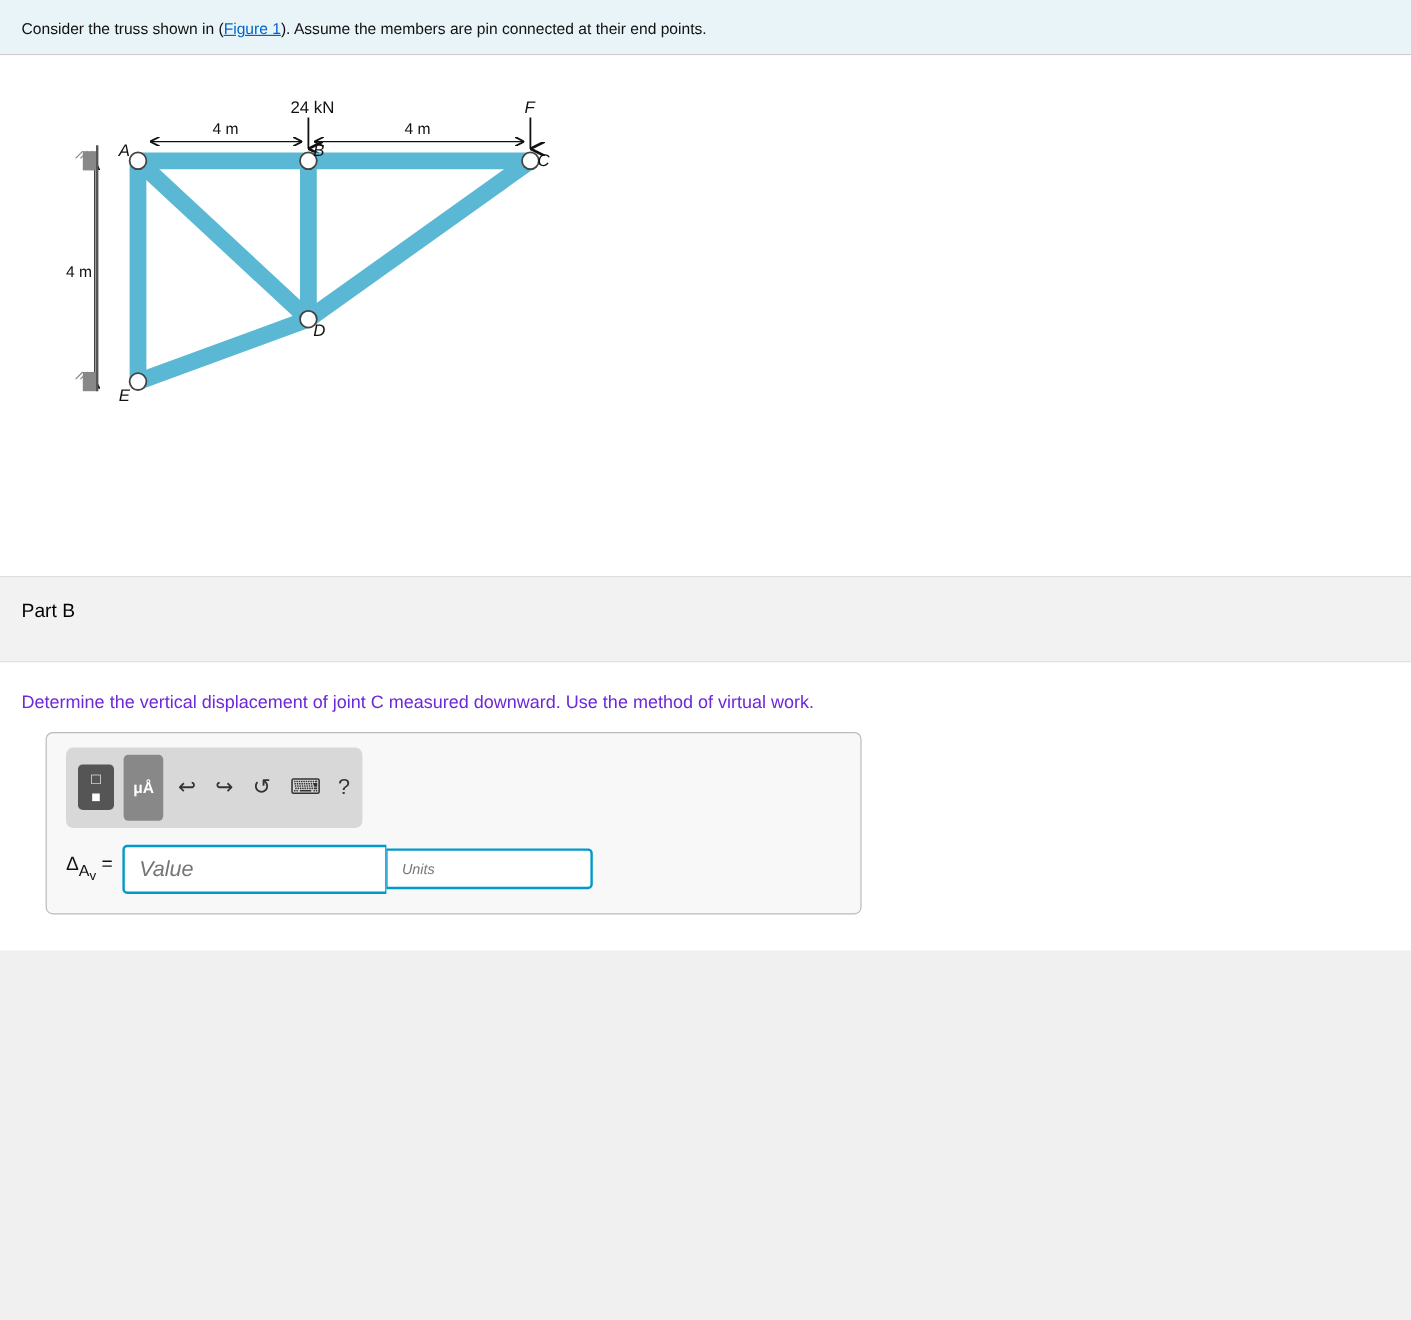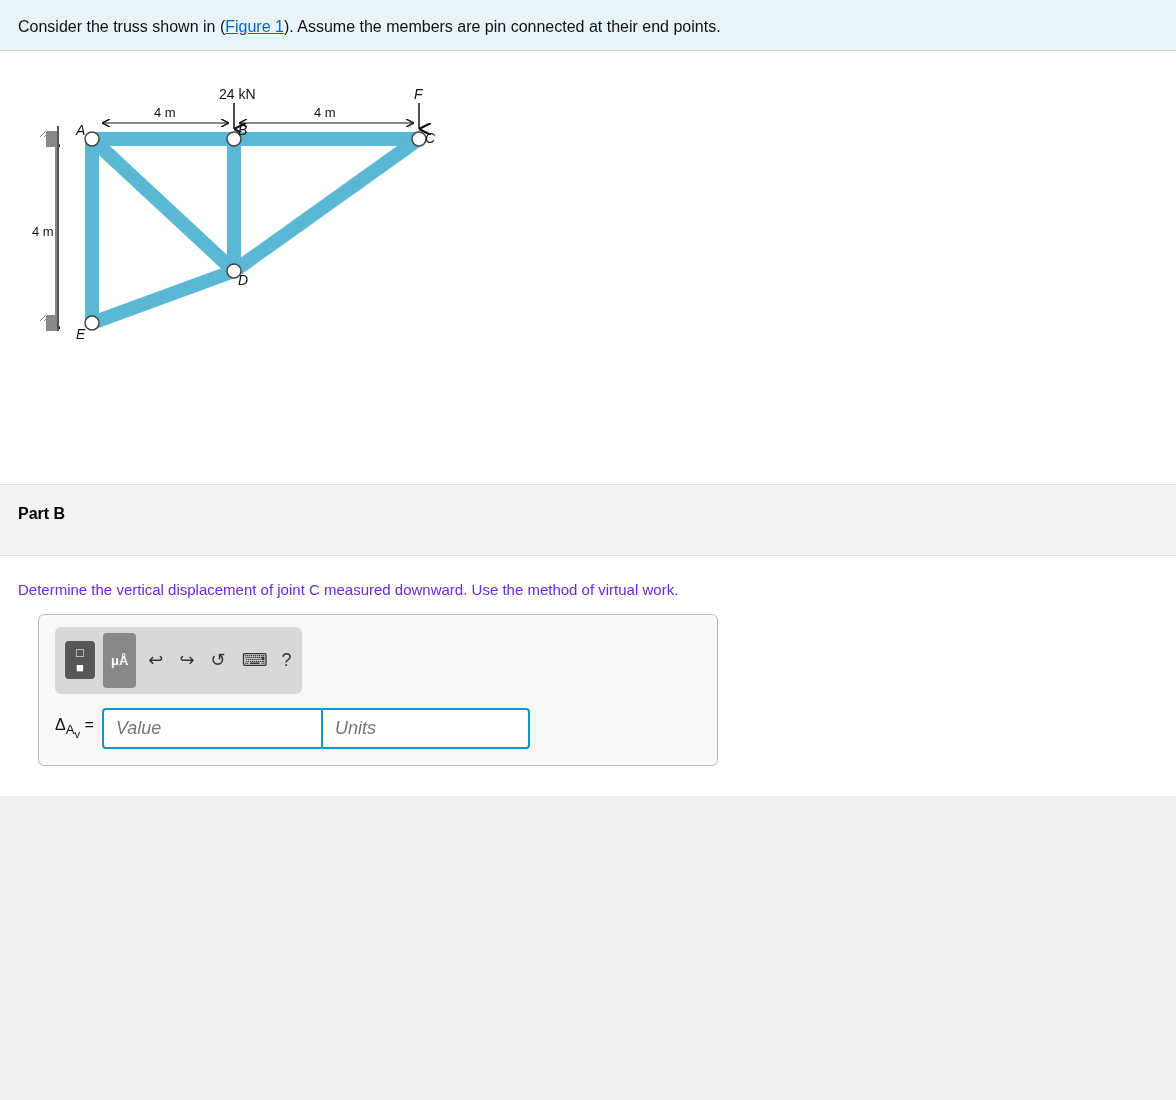--- a/index.html
+++ b/index.html
@@ -12,52 +12,52 @@
     }
 
     .problem-container {
       background: #e8f4f8;
       padding: 14px 18px 10px 18px;
       border-bottom: 1px solid #ccc;
       line-height: 1.6;
     }
 
     .problem-text {
-      font-size: 16px;
+      font-size: 13px;
       color: #111;
     }
 
     .problem-text a {
       color: #0066cc;
       text-decoration: underline;
     }
 
     .figure-area {
       background: #ffffff;
-      padding: 10px 20px 20px 4px;
+      padding: 10px 20px 20px 27px;
       display: flex;
       justify-content: flex-start;
       align-items: flex-end;
       min-height: 420px;
       border-bottom: 1px solid #ddd;
     }
 
     .truss-svg-container {
       margin-top: 10px;
       margin-left: 20px;
     }
 
     .part-b-section {
       background: #f2f2f2;
       padding: 20px 18px 16px 18px;
       border-bottom: 1px solid #ddd;
     }
 
     .part-b-label {
-      font-weight: bold;
+      font-weight: normal;
       font-size: 16px;
       margin-bottom: 16px;
     }
 
     .question-section {
       background: #ffffff;
       padding: 22px 18px 30px 18px;
     }
 
     .question-text {
@@ -155,24 +155,24 @@
       outline: none;
       background: white;
       border-right: 1px solid #0099cc;
     }
 
     .units-input {
       border: 2px solid #0099cc;
       border-left: 1px solid #0099cc;
       border-radius: 0 4px 4px 0;
       padding: 8px 12px;
-      font-size: 18px;
+      font-size: 12px;
       font-style: italic;
       color: #aaa;
-      width: 208px;
+      width: 172px;
       outline: none;
       background: white;
     }
 
     .question-mark {
       font-size: 18px;
       color: #333;
       margin-left: 2px;
     }
   </style>

